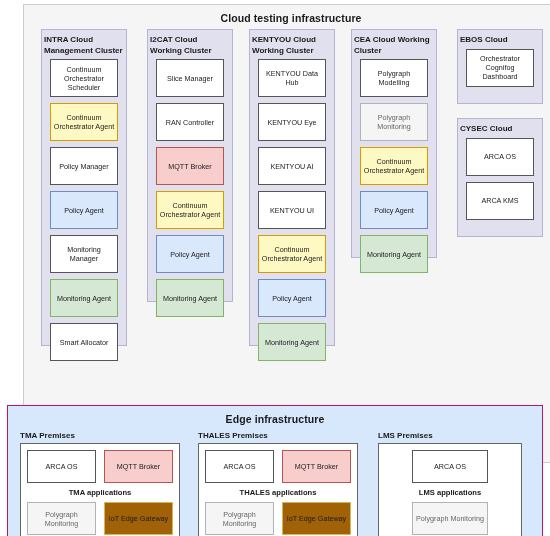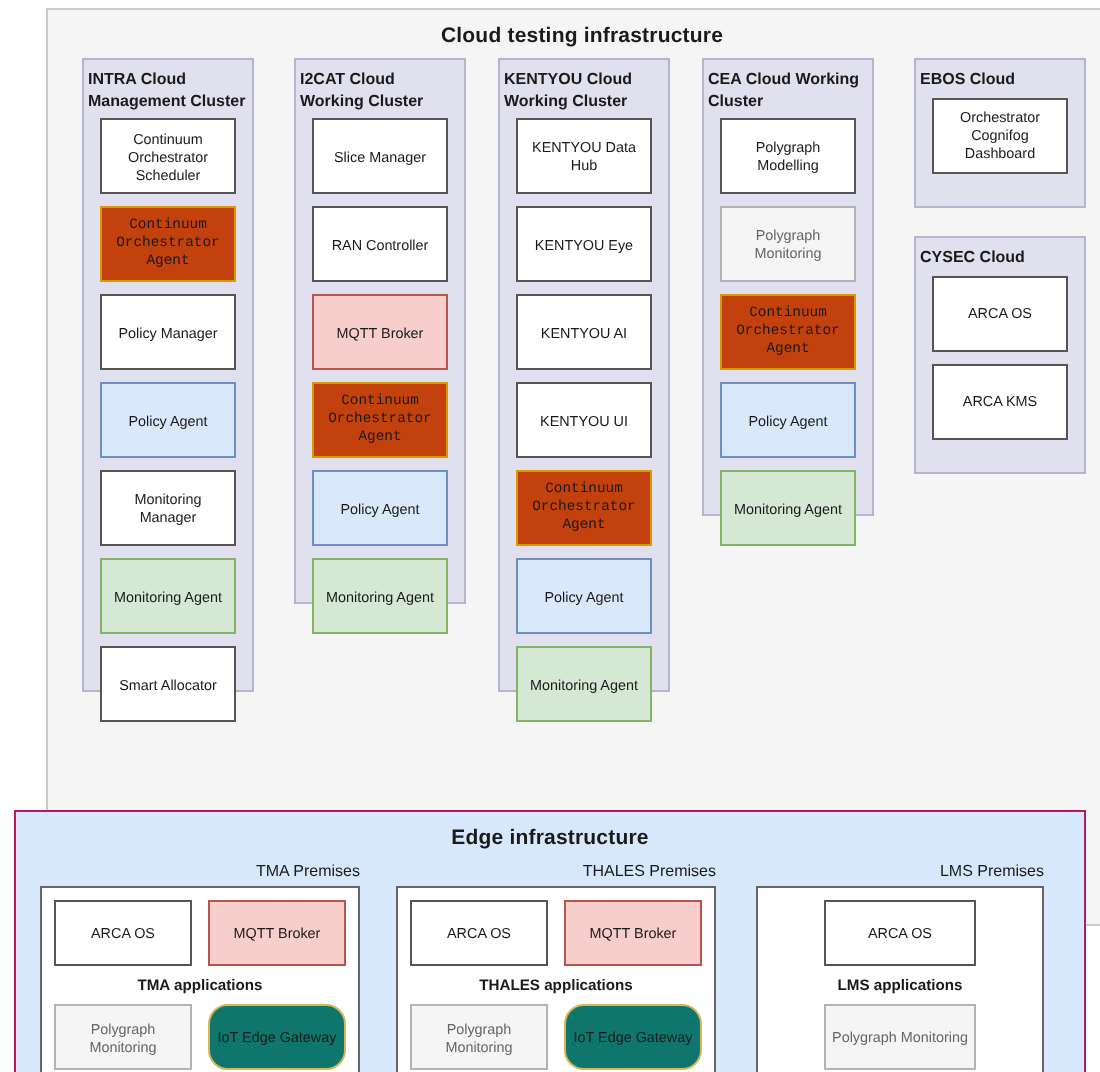--- a/index.html
+++ b/index.html
@@ -73,36 +73,36 @@
     font-size: 7.2px;
     line-height: 9px;
     color: #1a1a1a;
     border: 1px solid #666666;
     background: #ffffff;
     margin-bottom: 6px;
     height: 38px;
     padding: 1px 2px;
   }
   .box.white  { background:#ffffff; border-color:#555555; }
-  .box.orange { background:#c2410c; border-color:#d79b00;font-family:Liberation Mono, monospace; }
+  .box.orange { background:#fef9c3; border-color:#d79b00; }
   .box.blue   { background:#dae8fc; border-color:#6c8ebf; }
   .box.green  { background:#d5e8d4; border-color:#82b366; }
   .box.red    { background:#f8cecc; border-color:#b85450; }
-  .box.yellow { background:#0f766e; border-color:#d6b656;border-radius:10px; }
+  .box.yellow { background:#a16207; border-color:#d6b656; }
   .box.grey   { background:#f5f5f5; border-color:#b3b3b3; color:#666666; }
 
   
   .premises {
     position: absolute;
     box-sizing: border-box;
   }
   .premises-title {
-    text-align: right;
+    text-align: left;
     font-size: 8px;
-    font-weight: normal;
+    font-weight: bold;
     color: #1a1a1a;
     margin-bottom: 3px;
   }
   .premises-frame {
     box-sizing: border-box;
     background: #ffffff;
     border: 1px solid #666666;
     padding: 6px;
   }
   .edge-row {

